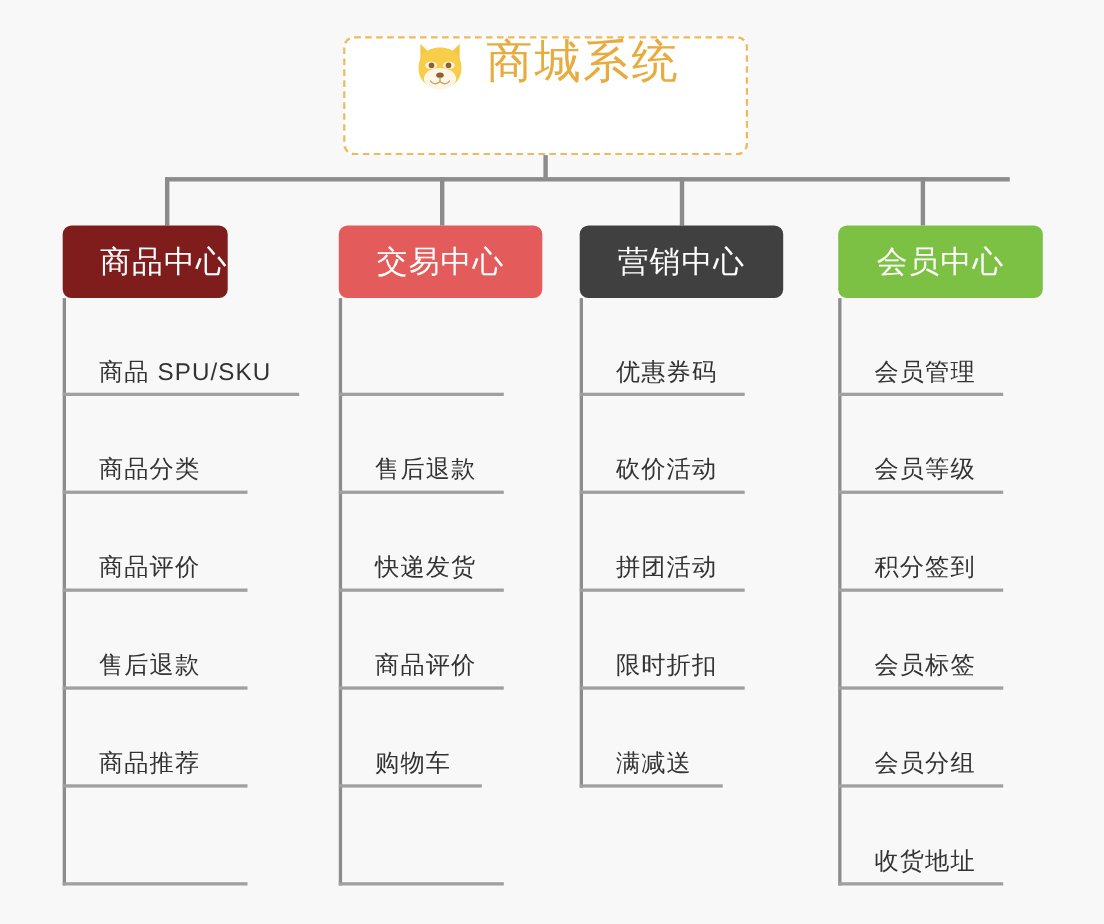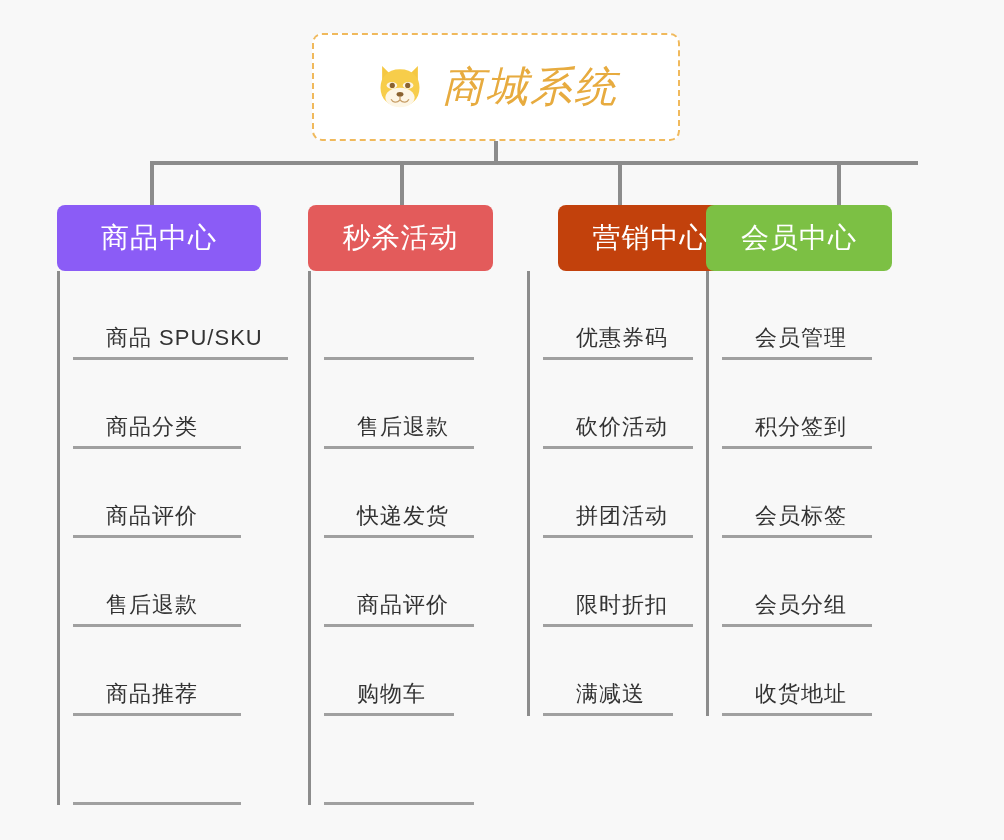--- a/index.html
+++ b/index.html
@@ -25,24 +25,23 @@
     position: absolute;
     left: 312px;
     top: 33px;
     width: 368px;
     height: 108px;
     background: #ffffff;
     border: 2px dashed #f0b95c;
     border-radius: 10px;
     box-sizing: border-box;
     display: flex;
-    align-items: center;
+    align-items: flex-start;
     justify-content: center;
     gap: 16px;
-    font-style: italic;
   }
   .root-icon {
     width: 52px;
     height: 52px;
     flex: 0 0 52px;
     display: block;
   }
   .root-title {
     font-size: 42px;
     line-height: 1;
@@ -79,44 +78,44 @@
   .conn-drop.c3 { left: 837px; }
 
   
   .branch {
     position: absolute;
     top: 205px;
   }
   .branch.b0 { left: 57px;  width: 240px; }
   .branch.b1 { left: 308px; width: 230px; }
   .branch.b2 { left: 527px; width: 230px; }
-  .branch.b3 { left: 706px; width: 230px; }
+  .branch.b3 { left: 762px; width: 230px; }
 
   .cat-box {
     height: 66px;
     border-radius: 8px;
     display: flex;
     align-items: center;
     justify-content: center;
     color: #ffffff;
     font-size: 28px;
     letter-spacing: 1px;
     box-sizing: border-box;
   }
-  .branch.b0 .cat-box { width: 204px; background: #8b5cf6; }
+  .branch.b0 .cat-box { width: 150px; background: #7f1d1d; justify-content: flex-end; }
   .branch.b1 .cat-box { width: 185px; background: #e35b5b; }
-  .branch.b2 .cat-box { width: 185px; background: #c2410c; margin-left: 31px; }
+  .branch.b2 .cat-box { width: 185px; background: #404040; }
   .branch.b3 .cat-box { width: 186px; background: #7cc044; }
 
   
   .leaf-list {
     position: relative;
     margin-top: 0;
     padding-top: 0;
-    padding-left: 16px;
+    padding-left: 0;
     border-left: 3px solid #8c8c8c;
     width: 100%;
     box-sizing: border-box;
   }
   .leaf {
     position: relative;
     height: 89px;
     box-sizing: border-box;
     display: flex;
     align-items: flex-end;
@@ -197,21 +196,21 @@
         <span class="leaf-rule"></span>
       </div>
       <div class="leaf w-lg">
         <span class="leaf-rule"></span>
       </div>
     </div>
   </div>
 
   <div class="branch b1">
     <div class="cat-box">
-      <span>秒杀活动</span>
+      <span>交易中心</span>
     </div>
     <div class="leaf-list">
       <div class="leaf w-md">
         <span class="leaf-rule"></span>
       </div>
       <div class="leaf w-md">
         <span class="leaf-label">售后退款</span>
         <span class="leaf-rule"></span>
       </div>
       <div class="leaf w-md">
@@ -263,20 +262,24 @@
   <div class="branch b3">
     <div class="cat-box">
       <span>会员中心</span>
     </div>
     <div class="leaf-list">
       <div class="leaf w-md">
         <span class="leaf-label">会员管理</span>
         <span class="leaf-rule"></span>
       </div>
       <div class="leaf w-md">
+        <span class="leaf-label">会员等级</span>
+        <span class="leaf-rule"></span>
+      </div>
+      <div class="leaf w-md">
         <span class="leaf-label">积分签到</span>
         <span class="leaf-rule"></span>
       </div>
       <div class="leaf w-md">
         <span class="leaf-label">会员标签</span>
         <span class="leaf-rule"></span>
       </div>
       <div class="leaf w-md">
         <span class="leaf-label">会员分组</span>
         <span class="leaf-rule"></span>

